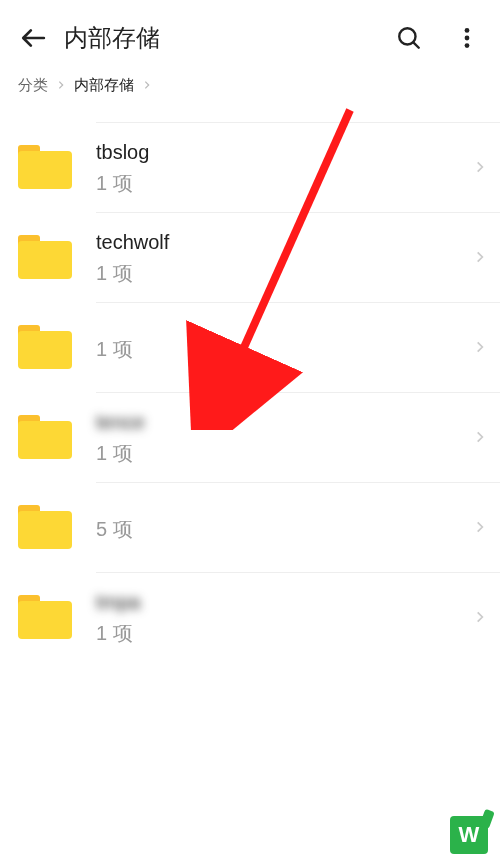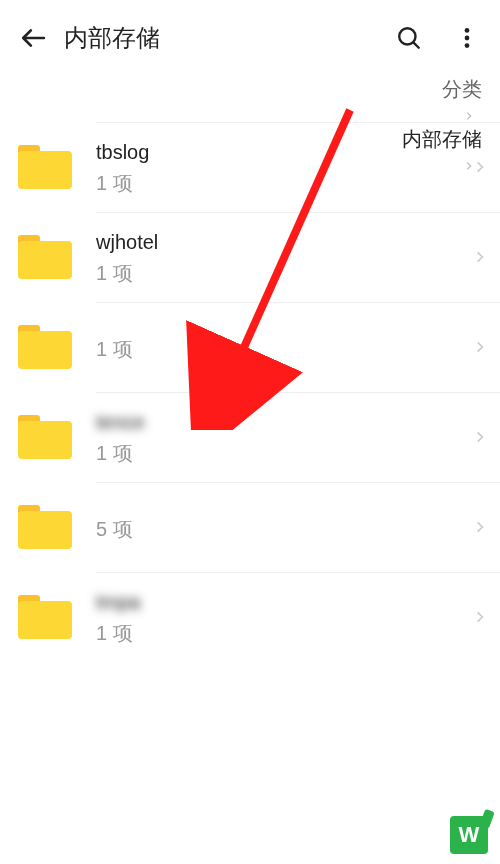--- a/index.html
+++ b/index.html
@@ -18,25 +18,24 @@
       padding: 0 18px;
       background: #fff;
     }
     .back { width: 30px; height: 30px; display:flex; align-items:center; justify-content:center; cursor:pointer; }
     .title { font-size: 24px; margin-left: 16px; flex: 1; color:#222; font-weight:500; }
     .hicons { display:flex; gap:28px; }
     .hicon { width:30px; height:30px; display:flex; align-items:center; justify-content:center; cursor:pointer; }
     .breadcrumb {
       height: 46px;
       display: flex;
-      align-items: flex-end;
+      align-items: flex-start;
       padding: 0 18px;
-      font-size: 20px;
+      font-size: 15px;
       color: #666;
-      flex-direction: column;
     }
     .breadcrumb .link { cursor:pointer; }
     .breadcrumb .chev { margin:0 8px; color:#bbb; }
     .breadcrumb .cur { color:#222; }
     .list { padding-left: 18px; }
     .row {
       display: flex;
       align-items: center;
       height: 90px;
       position:relative;
@@ -154,21 +153,21 @@
     </div>
 
   </div>
     <div class="row">
     <div class="divider"></div>
     <div class="folder">
         <div class="tab"></div>
         <div class="body"></div>
       </div>
     <div class="info">
-      <div class="name">wjhotel</div>
+      <div class="name">techwolf</div>
       <div class="sub">1 项</div>
     </div>
     <div class="arrow">
       <svg width="14" height="14" viewBox="0 0 24 24" fill="none" stroke="#ccc" stroke-width="3">
           <polyline points="8,4 16,12 8,20"></polyline>
         </svg>
     </div>
 
   </div>
     <div class="row">

